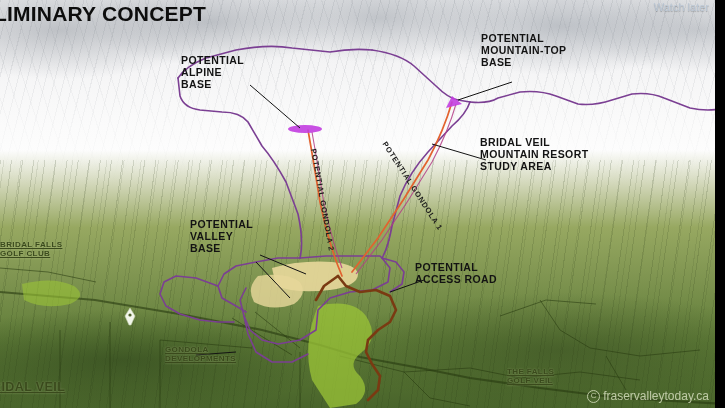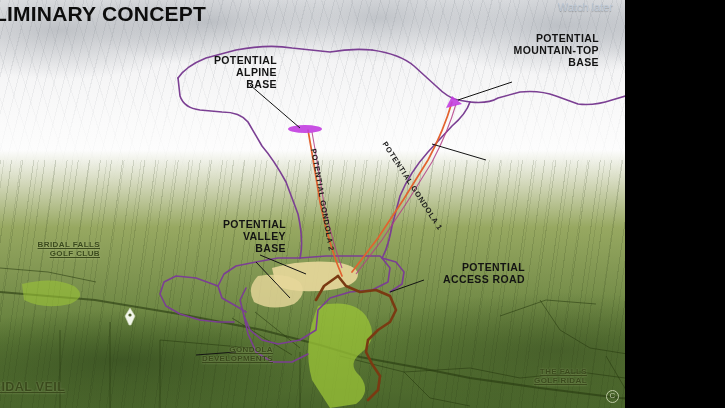--- a/index.html
+++ b/index.html
@@ -1,21 +1,21 @@
 <!DOCTYPE html>
 <html><head>
 <meta charset="utf-8">
 <style>
   html, body {
     margin: 0; padding: 0;
     background: #000;
   }
   #screen {
     position: relative;
-    width: 625px; height: 408px;
+    width: 715px; height: 408px;
     overflow: hidden;
     font-family: "Liberation Sans", sans-serif;
     background: #7d8a5a;
   }
 
   
   .sky {
     position: absolute; left: 0; top: 0; width: 725px; height: 42px;
     background: linear-gradient(180deg, #9fb4cf 0%, #c3d2e2 55%, #dfe6ec 100%);
   }
@@ -59,37 +59,37 @@
       repeating-linear-gradient(98deg, rgba(40,56,22,.55) 0px, rgba(40,56,22,.55) 1px, rgba(0,0,0,0) 1px, rgba(0,0,0,0) 11px),
       repeating-linear-gradient(-82deg, rgba(36,52,20,.35) 0px, rgba(36,52,20,.35) 1px, rgba(0,0,0,0) 1px, rgba(0,0,0,0) 17px);
   }
 
   
   .lbl {
     position: absolute;
     font-weight: 700;
     letter-spacing: .4px;
     line-height: 1.16;
-    text-align: right;
+    text-align: left;
     white-space: pre-line;
     pointer-events: none;
   }
   .lbl.dark { color: #131313; }
   .lbl.olive {
     color: #3a4a1c;
     text-shadow: 0 0 2px rgba(200,210,160,.45);
     text-decoration: underline;
   }
   .title {
     position: absolute; left: -6px; top: 2px;
     font-size: 21px; font-weight: 800; letter-spacing: .2px;
     color: #0d0d0d;
   }
   .watch-later {
-    position: absolute; right: 12px; top: 1px;
+    position: absolute; right: 6px; top: 1px;
     font-size: 11px; font-weight: 500;
     color: #bcc8d6;
     text-shadow: 0 1px 1px rgba(0,0,0,.25);
   }
   .watermark {
     position: absolute; right: 6px; bottom: 5px;
     font-size: 12px; font-weight: 500;
     color: #d8e0c0; opacity: .82;
     display: flex; align-items: center; gap: 3px;
   }
@@ -195,34 +195,38 @@
 
   <div class="title">LIMINARY CONCEPT</div>
   <div class="watch-later">Watch later</div>
 
   <div class="lbl dark" style="left:181px; top:54px;  width:96px;  font-size:10.5px;">POTENTIAL
 ALPINE
 BASE</div>
   <div class="lbl dark" style="left:481px; top:32px;  width:118px; font-size:10.5px;">POTENTIAL
 MOUNTAIN-TOP
 BASE</div>
+  <div class="lbl dark" style="left:480px; top:136px; width:130px; font-size:10.5px;">BRIDAL VEIL
+MOUNTAIN RESORT
+STUDY AREA</div>
   <div class="lbl dark" style="left:190px; top:218px; width:96px;  font-size:10.5px;">POTENTIAL
 VALLEY
 BASE</div>
   <div class="lbl dark" style="left:415px; top:261px; width:110px; font-size:10.5px;">POTENTIAL
 ACCESS ROAD</div>
 
   <div class="lbl olive" style="left:0px;   top:240px; width:100px; font-size:8px;">BRIDAL FALLS
 GOLF CLUB</div>
   <div class="lbl olive" style="left:165px; top:345px; width:108px; font-size:8px;">GONDOLA
 DEVELOPMENTS</div>
   <div class="lbl olive" style="left:507px; top:367px; width:80px;  font-size:8px;">THE FALLS
-GOLF RIDAL</div>
+GOLF VEIL</div>
   <div class="lbl olive" style="left:-8px;  top:380px; width:100px; font-size:12.5px; text-align:left;">RIDAL VEIL</div>
 
   <div class="gond" style="left:318px; top:148px; transform: rotate(80deg);">POTENTIAL GONDOLA 2</div>
   <div class="gond" style="left:388px; top:140px; transform: rotate(57deg);">POTENTIAL GONDOLA 1</div>
 
   <div class="watermark">
     <span class="wm-c">C</span>
+    <span>fraservalleytoday.ca</span>
   </div>
 
 </div>
 
 </body></html>

